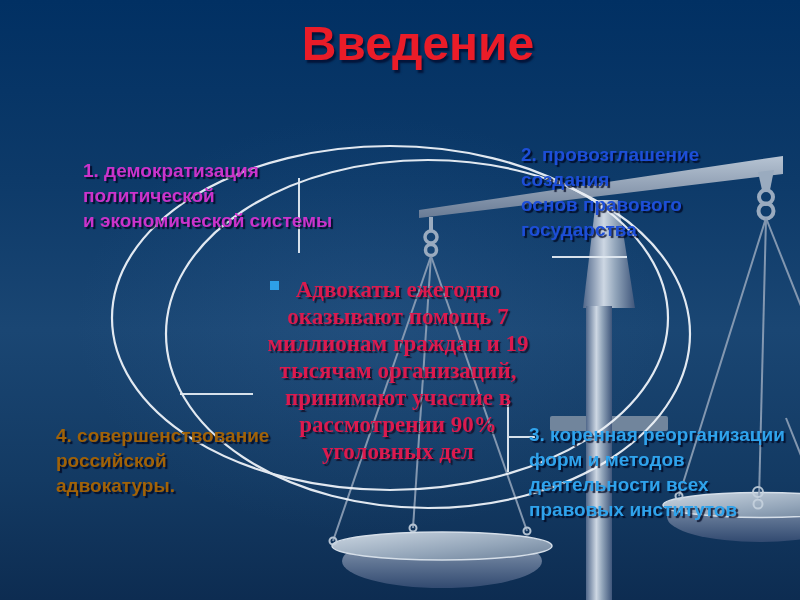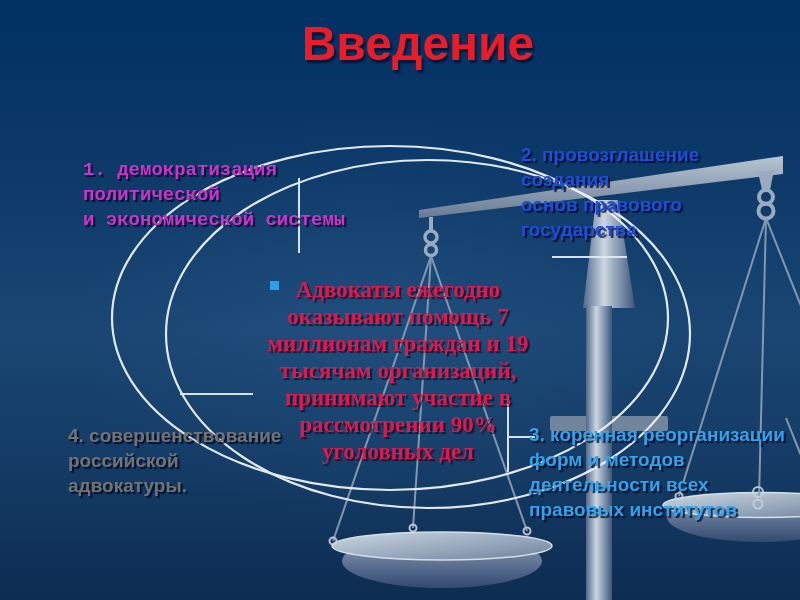--- a/index.html
+++ b/index.html
@@ -13,24 +13,24 @@
     background:radial-gradient(ellipse 420px 300px at 46% 54%,rgba(70,120,175,.16),rgba(70,120,175,0) 70%);
   }
   #scene{position:absolute;left:0;top:0;z-index:1;}
   .txt{position:absolute;z-index:2;font-weight:bold;white-space:pre-line;}
   .slide-title{
     left:0;top:16px;width:836px;text-align:center;
     font-size:48px;line-height:1.15;color:#ea1c28;
     text-shadow:2px 3px 2px rgba(0,0,30,.6);
   }
   .lbl{font-size:19px;line-height:25px;text-shadow:2px 2px 1px rgba(0,6,32,.8);}
-  .lbl1{left:83px;top:158px;width:300px;color:#cb33cb;font-family:Liberation Mono, monospace;}
+  .lbl1{left:83px;top:158px;width:300px;color:#cb33cb;}
   .lbl2{left:521px;top:142px;width:280px;color:#1d4ed8;}
   .lbl3{left:529px;top:422px;width:300px;color:#2fa3ec;}
-  .lbl4{left:68px;top:423px;width:300px;color:#737373;}
+  .lbl4{left:56px;top:423px;width:300px;color:#a16207;}
   .center-note{
     left:248px;top:264px;width:300px;text-align:center;
     font-family:"Liberation Serif",serif;font-size:23px;line-height:27px;
     color:#dc1a4e;text-shadow:2px 2px 1px rgba(15,0,20,.65);margin-top:12px;
   }
   .bullet-sq{
     position:absolute;z-index:2;left:270px;top:281px;width:9px;height:9px;
     background:#2d9fe8;
   }
 </style>

